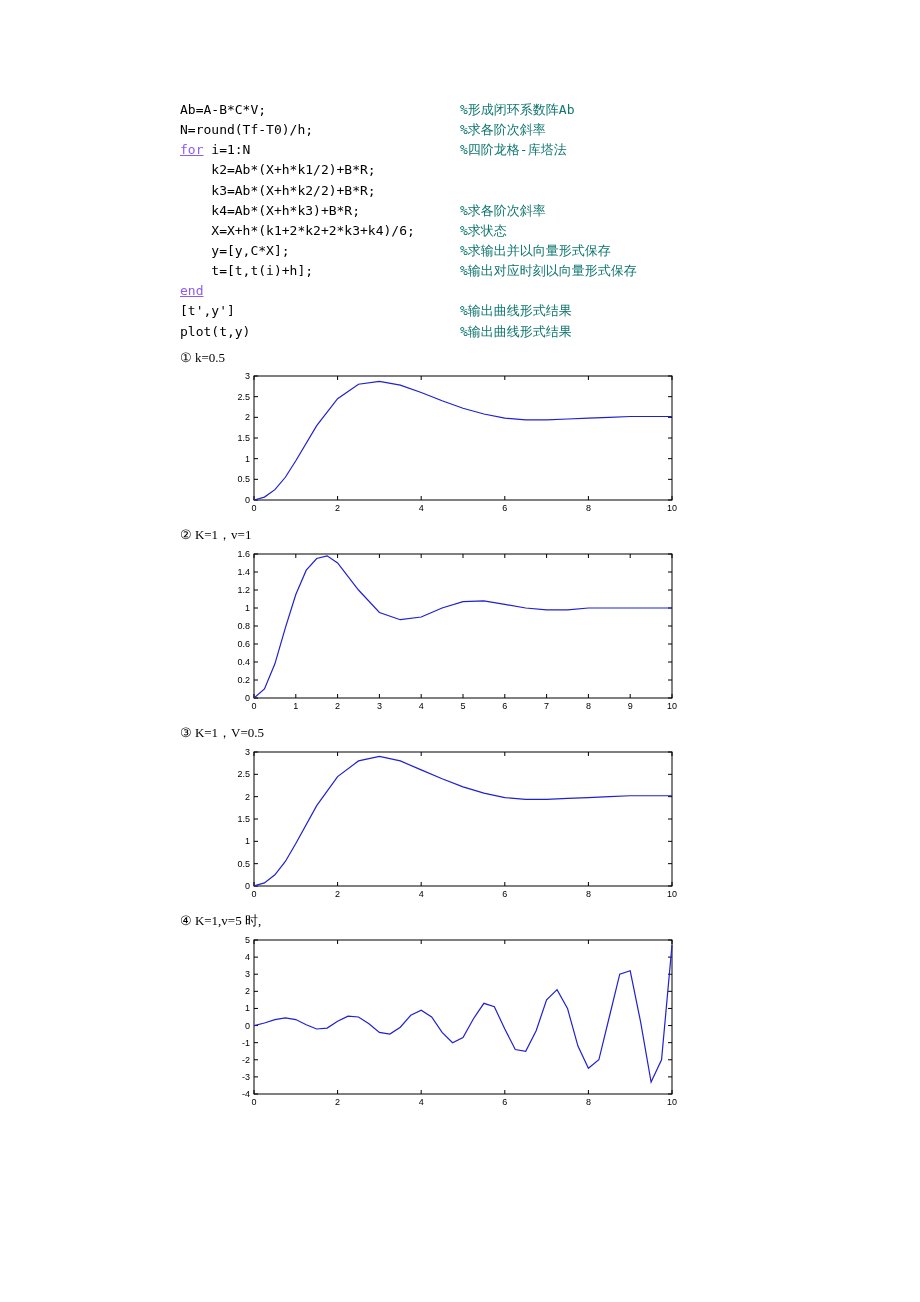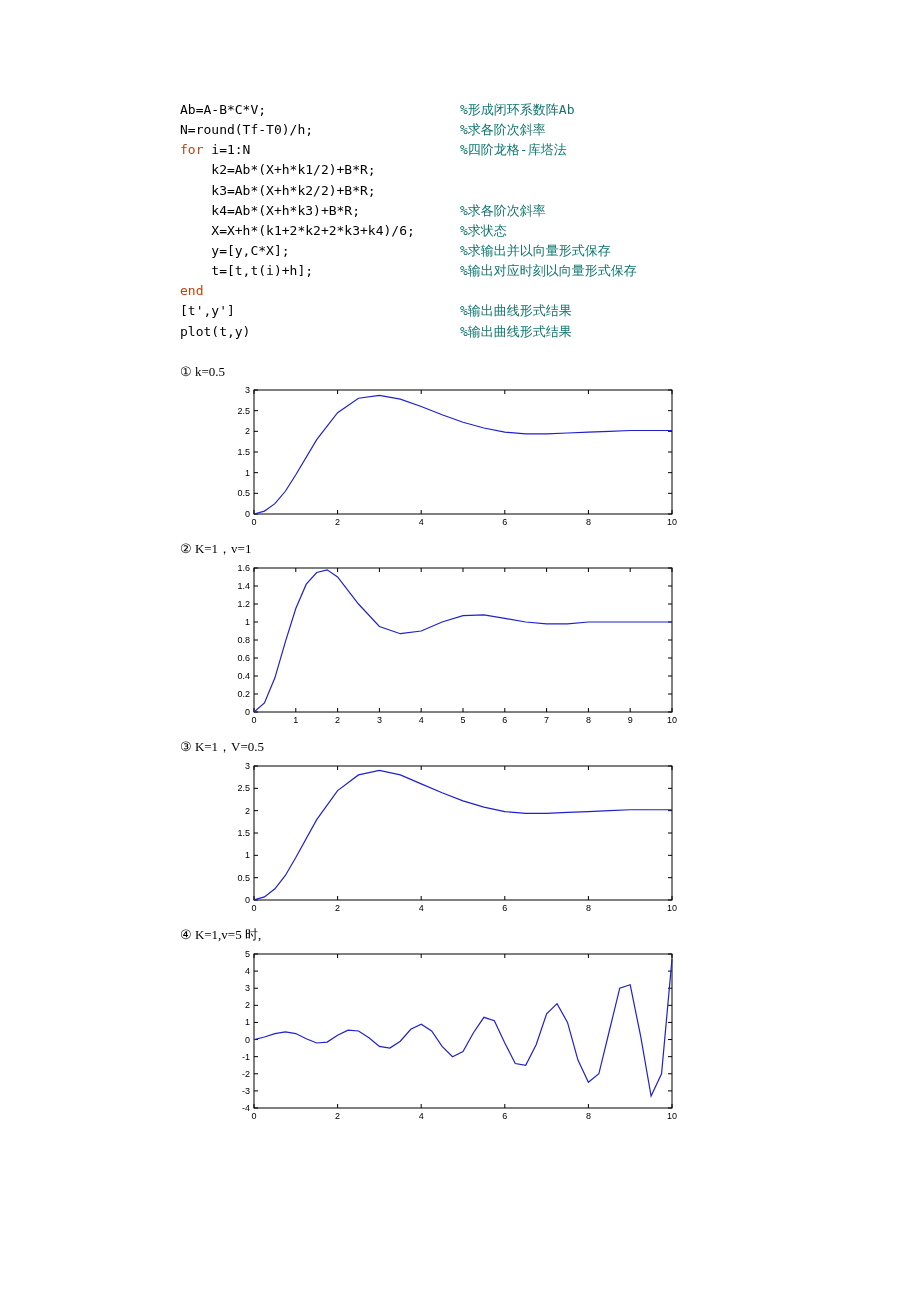--- a/index.html
+++ b/index.html
@@ -4,30 +4,30 @@
 <style>
   body {
     font-family: "SimSun", "NSimSun", serif;
     font-size: 13px;
     background: #fff;
     margin: 0;
     padding: 100px 180px 40px 180px;
     width: 920px;
     box-sizing: border-box;
   }
-  .code-block { margin-bottom: 22px; }
+  .code-block { margin-bottom: 8px; }
   .code-line {
     display: flex;
     white-space: pre;
     line-height: 1.55;
     font-family: "SimSun", "NSimSun", monospace;
   }
   .code-left { width: 280px; }
   .code-right { color: #0f766e; }
-  .kw { color: #c2410c; }
+  .kw { color: #8b5cf6; text-decoration: underline; }
   .caption { margin: 4px 0 2px 0; }
   .chart-wrap { margin-left: 40px; margin-bottom: 8px; }
   svg { display: block; }
   .plot-box { stroke: #000; stroke-width: 1; fill: none; }
   .tick { stroke: #000; stroke-width: 1; }
   .tick-label { font-size: 9px; font-family: sans-serif; fill: #000; }
   .data-line { stroke: #2020d0; stroke-width: 1.2; fill: none; }
 </style>
 </head>
 <body>

